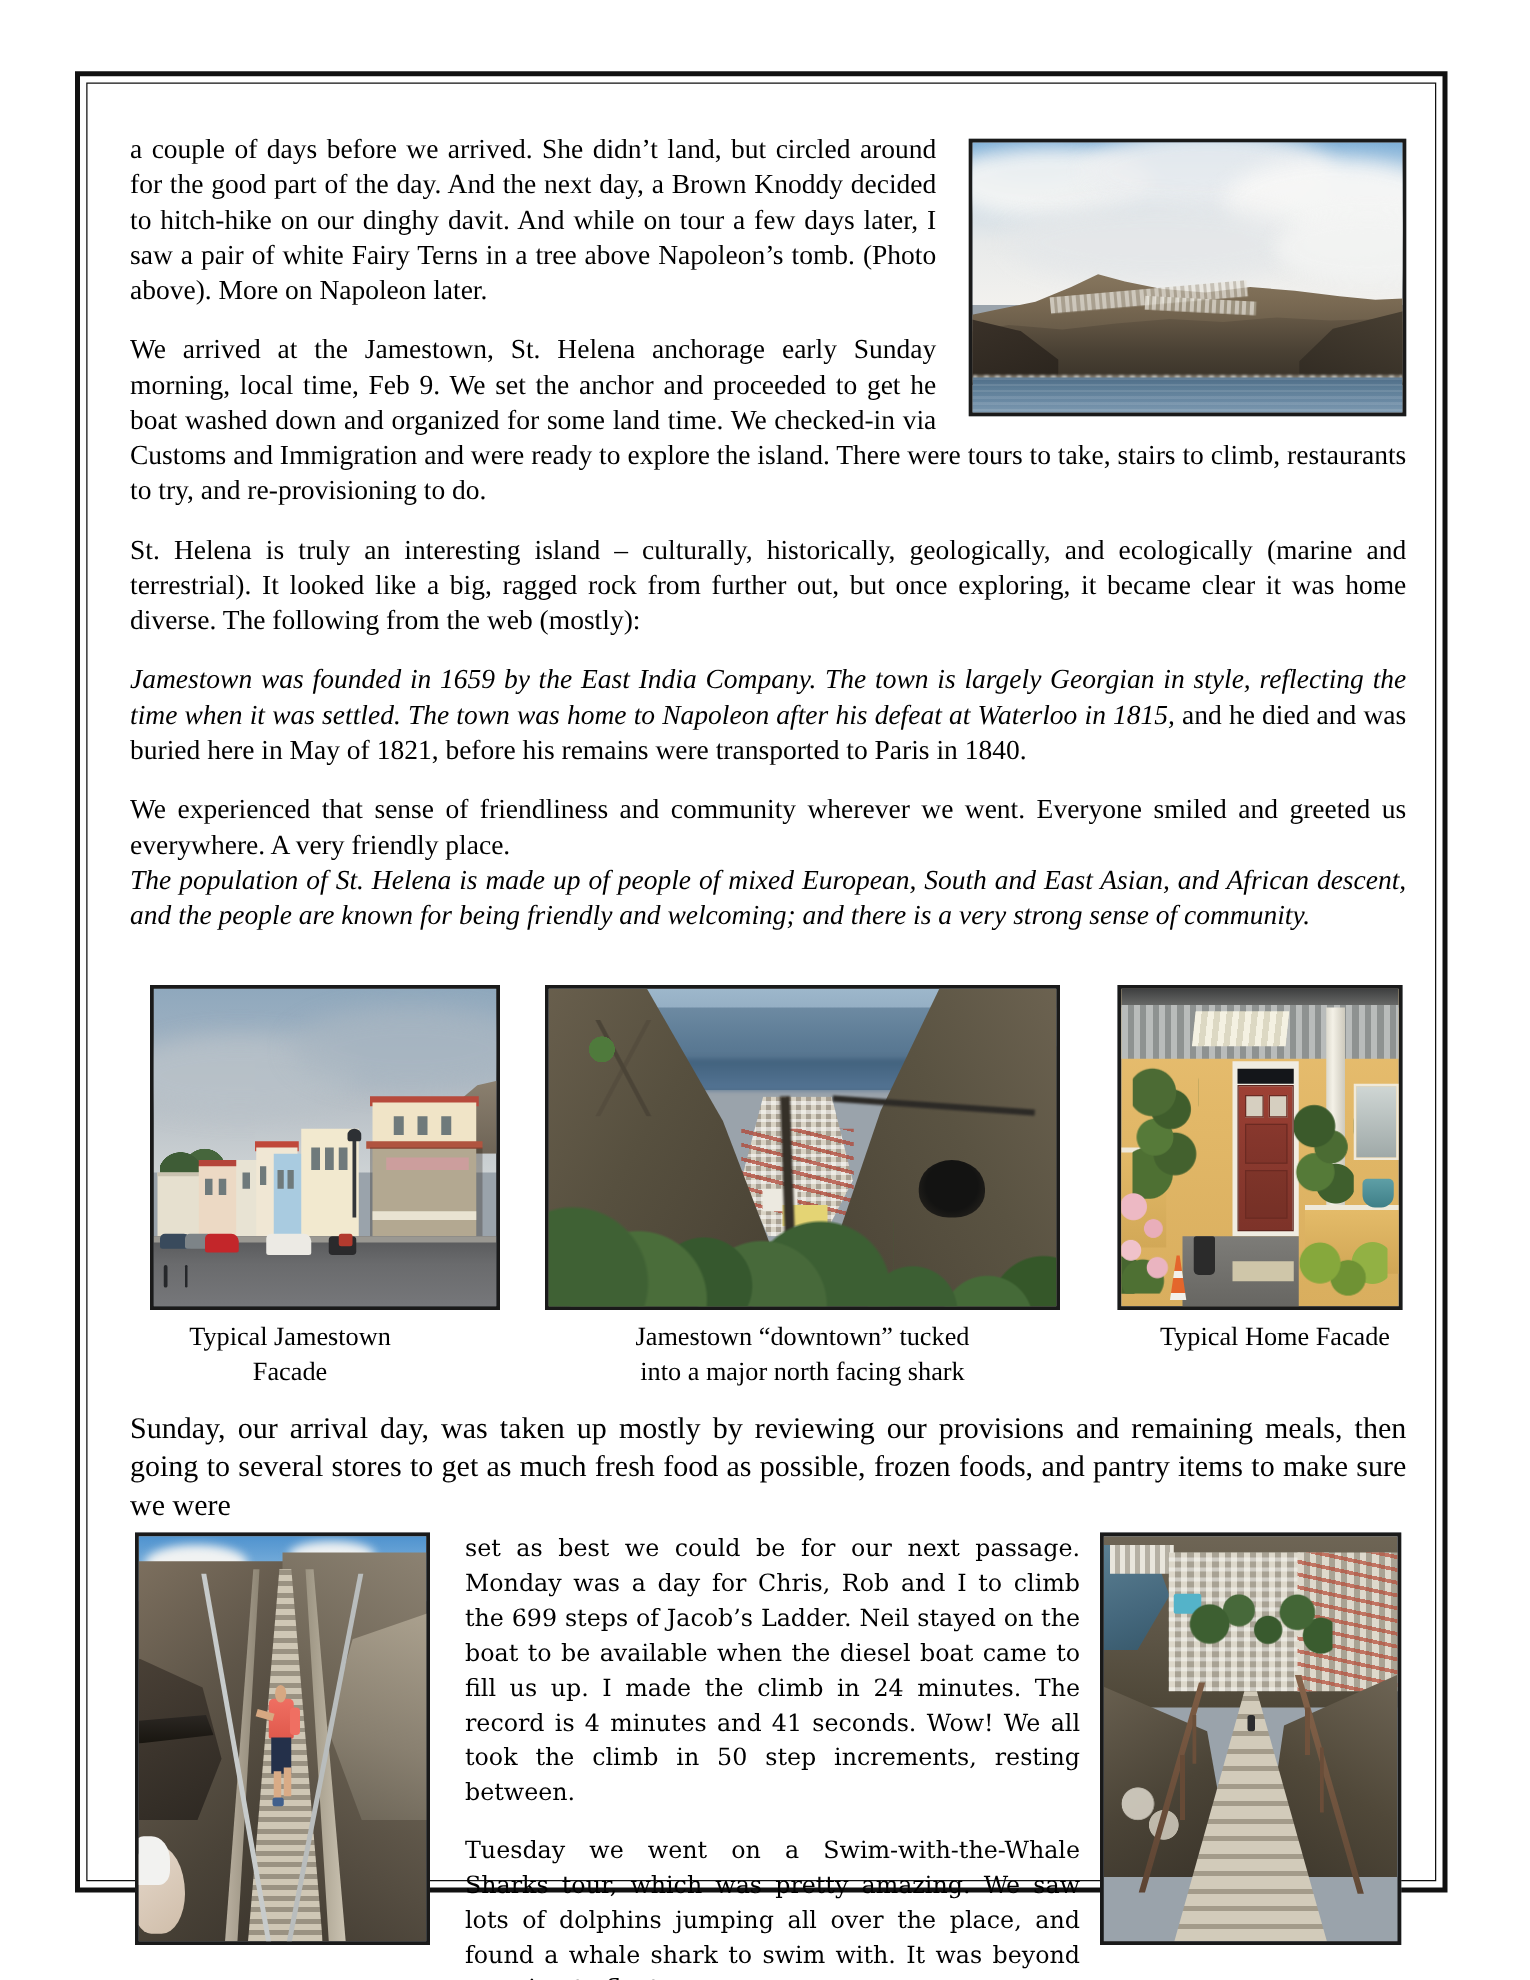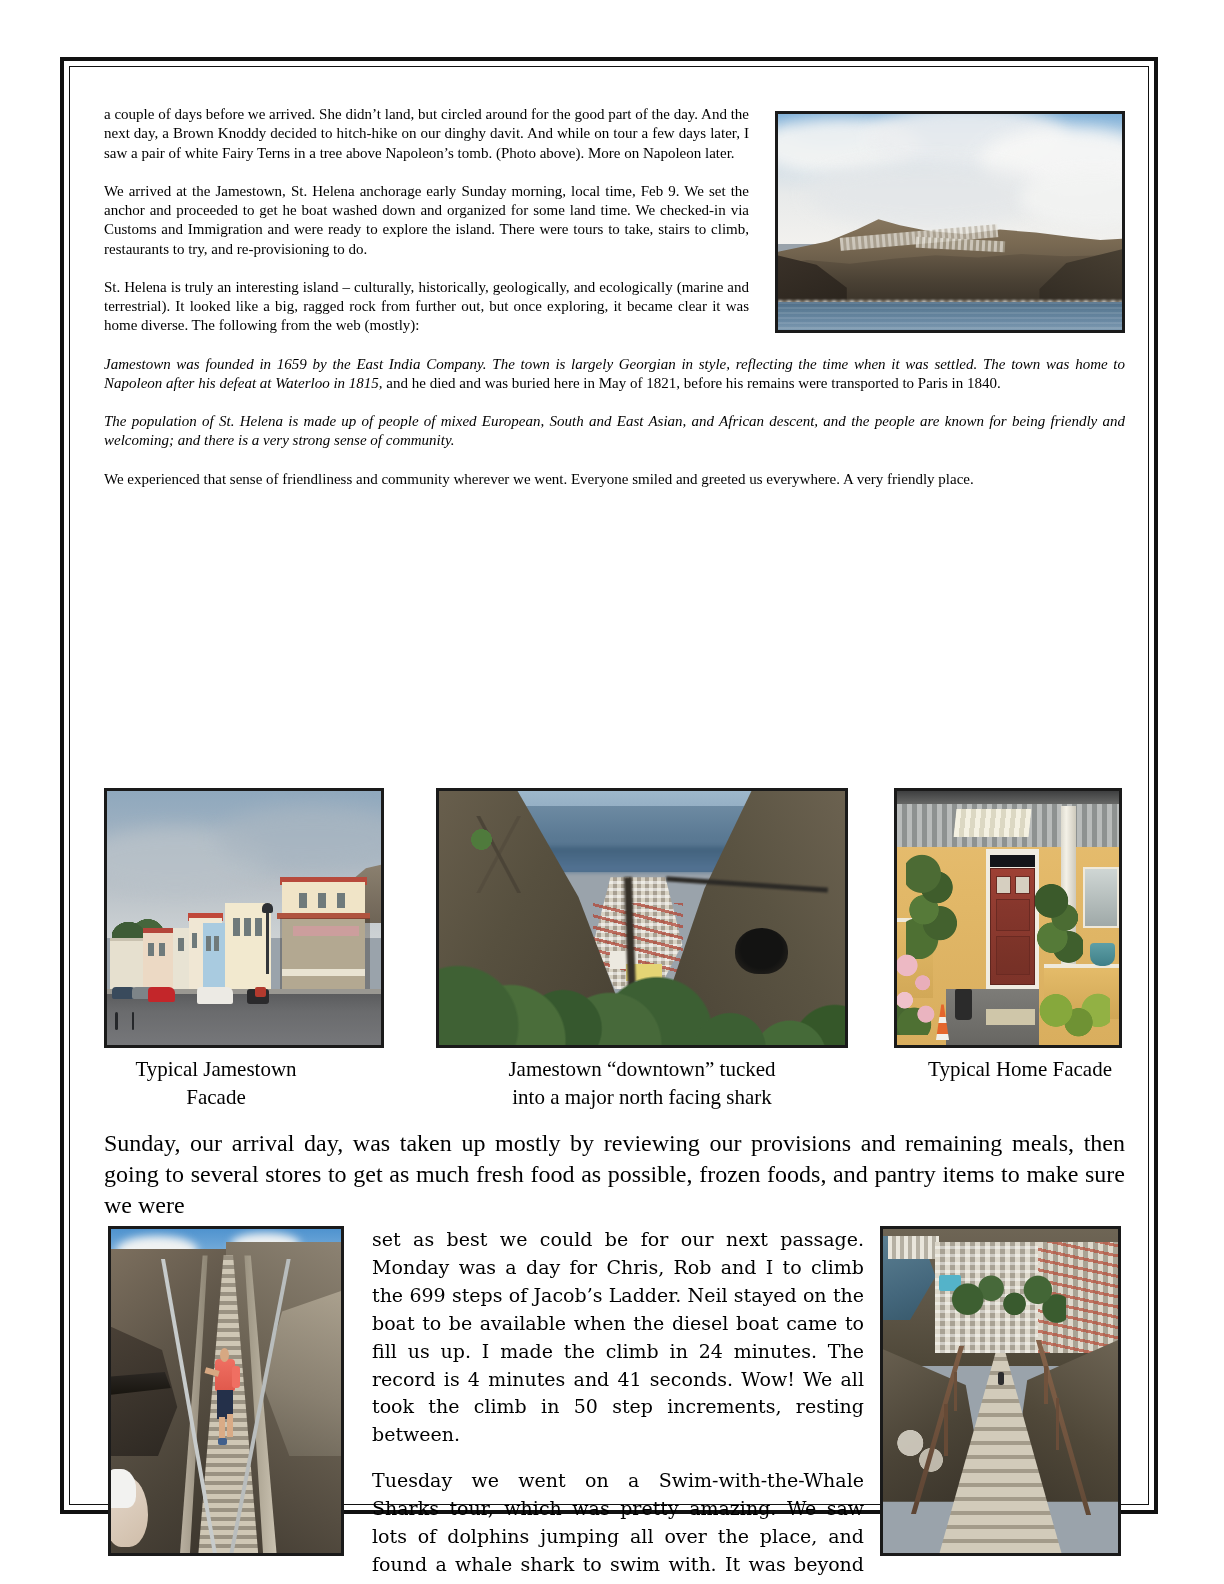--- a/index.html
+++ b/index.html
@@ -39,21 +39,21 @@
     position: absolute;
     left: 34px;
     top: 38px;
     width: 1021px;
     height: 1360px;
   }
 
   
   p.body {
     margin: 0 0 19px 0;
-    font-size: 15px;
+    font-size: 22px;
     line-height: 1.285;
     text-align: justify;
     font-family: "Liberation Serif", "DejaVu Serif", serif;
   }
   p.body.italic { font-style: italic; }
   p.body .roman { font-style: normal; }
   p.body.last { margin-bottom: 0; }
 
   
   .lower-text {
@@ -478,27 +478,27 @@
       </div>
 
       <p class="body">a couple of days before we arrived. She didn’t land, but circled around for the good part of the day. And the next day, a Brown Knoddy decided to hitch-hike on our dinghy davit. And while on tour a few days later, I saw a pair of white Fairy Terns in a tree above Napoleon’s tomb. (Photo above). More on Napoleon later.</p>
 
       <p class="body">We arrived at the Jamestown, St. Helena anchorage early Sunday morning, local time, Feb 9. We set the anchor and proceeded to get he boat washed down and organized for some land time. We checked-in via Customs and Immigration and were ready to explore the island. There were tours to take, stairs to climb, restaurants to try, and re-provisioning to do.</p>
 
       <p class="body">St. Helena is truly an interesting island – culturally, historically, geologically, and ecologically (marine and terrestrial). It looked like a big, ragged rock from further out, but once exploring, it became clear it was home diverse. The following from the web (mostly):</p>
 
       <p class="body italic"><span>Jamestown was founded in 1659 by the East India Company. The town is largely Georgian in style, reflecting the time when it was settled. The town was home to Napoleon after his defeat at Waterloo in 1815,</span><span class="roman"> and he died and was buried here in May of 1821, before his remains were transported to Paris in 1840.</span></p>
 
+      <p class="body last">We experienced that sense of friendliness and community wherever we went. Everyone smiled and greeted us everywhere. A very friendly place.</p>
+
       <p class="body italic">The population of St. Helena is made up of people of mixed European, South and East Asian, and African descent, and the people are known for being friendly and welcoming;  and there is a very strong sense of community.</p>
 
-      <p class="body last">We experienced that sense of friendliness and community wherever we went. Everyone smiled and greeted us everywhere. A very friendly place.</p>
-
       <div class="photo-row">
 
-        <div class="prow-item" style="left:0; top:0; width:224px;">
+        <div class="prow-item" style="left:16px; top:0; width:224px;">
           <div class="photo" style="width:280px; height:260px;">
             <div class="scene">
               <div class="lyr jt-sky"></div>
               <div class="lyr jt-cl"></div>
               <div class="lyr jt-cl2"></div>
               <div class="lyr jt-hill"></div>
               <div class="lyr jt-trees"></div>
               <div class="lyr jt-bldA"></div>
               <div class="lyr jt-roofB"></div>
               <div class="lyr jt-bldB"></div>

